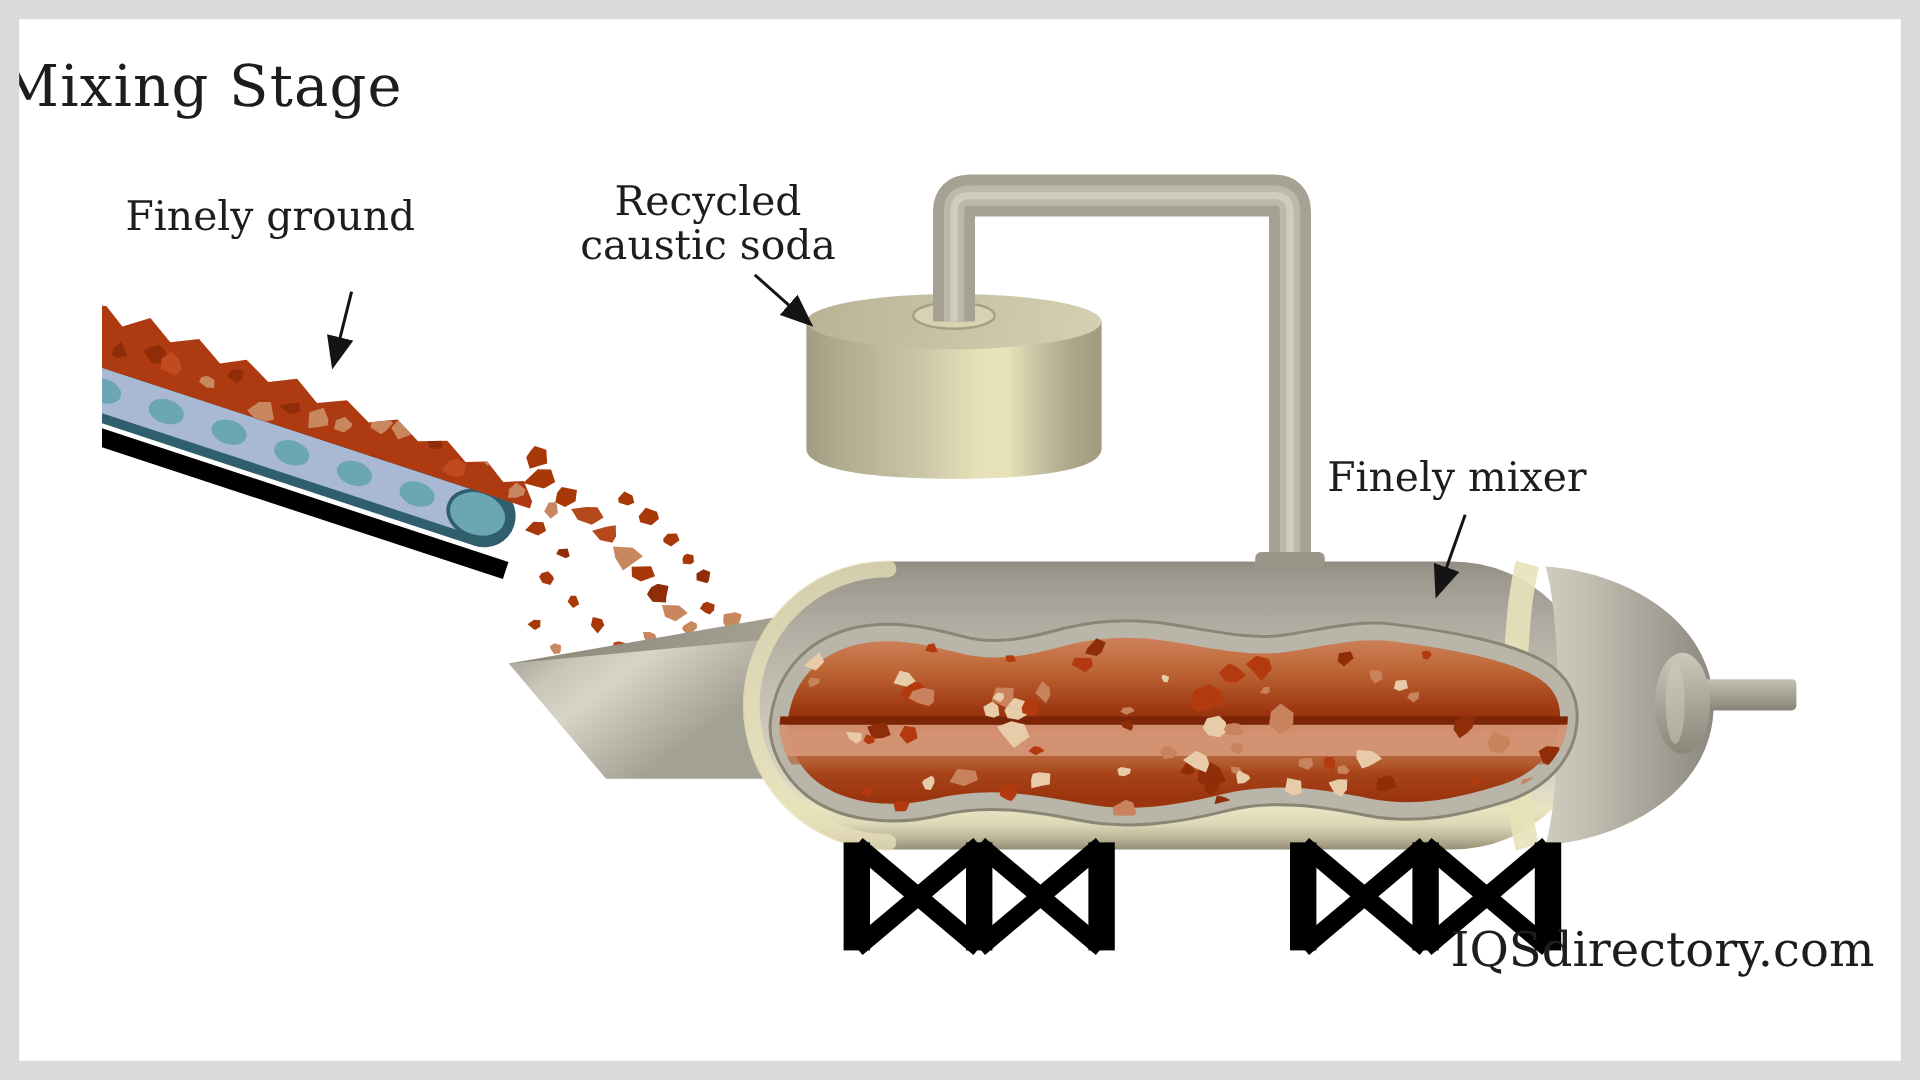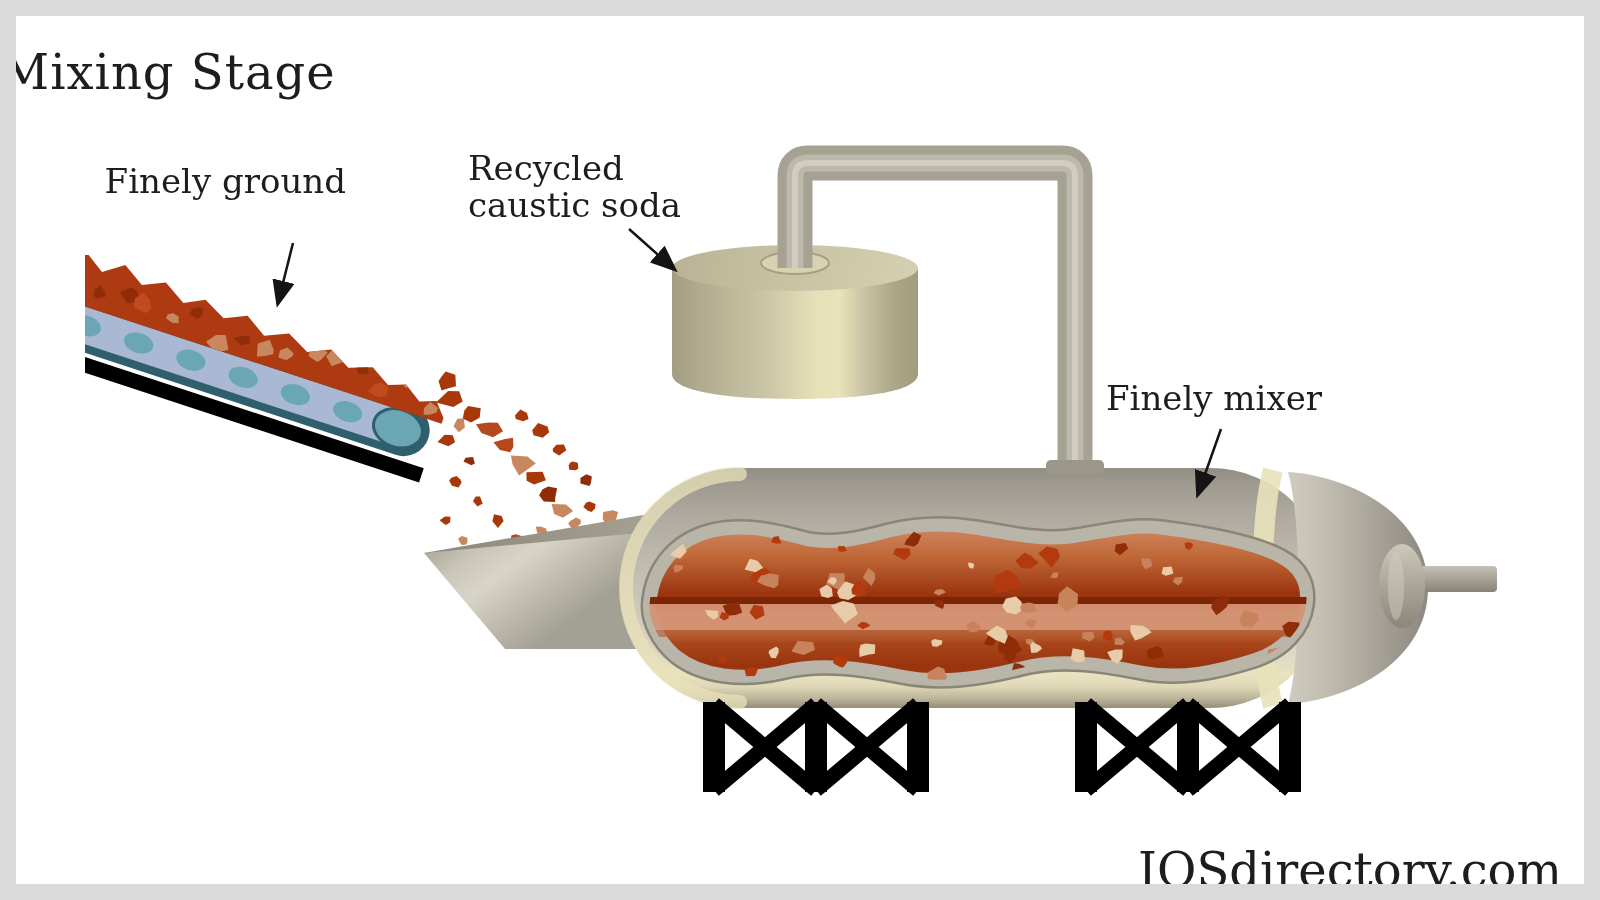--- a/index.html
+++ b/index.html
@@ -10,24 +10,24 @@
   .frame{
     position:absolute;inset:0;border:16px solid #dadada;pointer-events:none;z-index:50;
   }
   .diagram-svg{position:absolute;left:0;top:0;z-index:1;}
   .page-title{
     position:absolute;left:0;right:0;top:44px;
     font-size:48px;font-weight:400;letter-spacing:1px;z-index:10;
   }
   .lbl{position:absolute;z-index:10;font-size:34px;line-height:37px;}
   .lbl-bauxite{left:100px;top:163px;width:246px;text-align:right;}
-  .lbl-caustic{left:468px;top:150px;width:244px;text-align:left;}
+  .lbl-caustic{left:468px;top:150px;width:244px;text-align:center;}
   .lbl-mixer{left:1106px;top:380px;width:260px;text-align:left;}
   .watermark{
-    position:absolute;right:38px;top:842px;font-size:48px;z-index:10;
+    position:absolute;right:38px;top:769px;font-size:40px;z-index:10;
   }
 </style>
 </head>
 <body>
 
 <div class="frame"></div>
 
 <div class="page-title">Mixing Stage</div>
 
 <div class="lbl lbl-bauxite">

